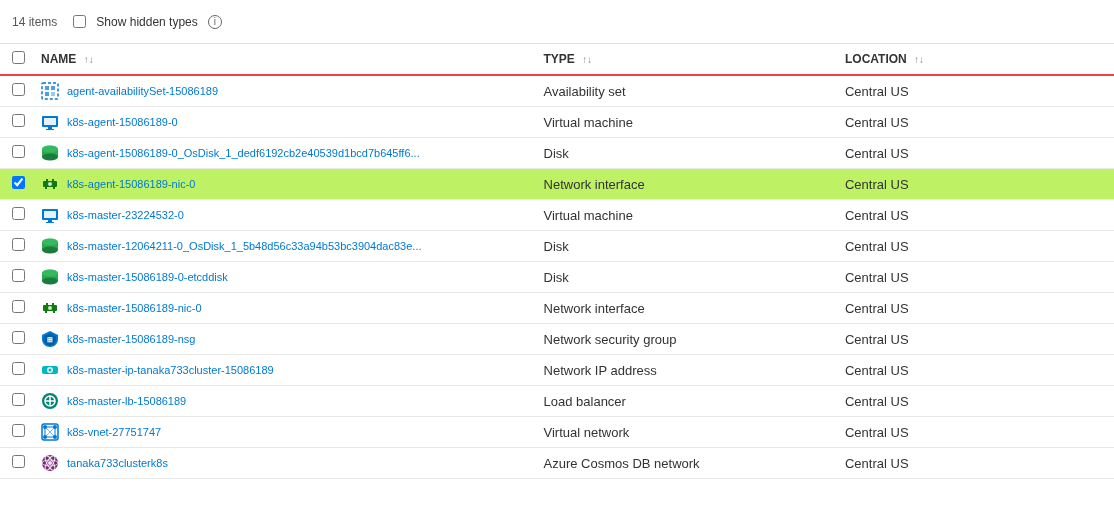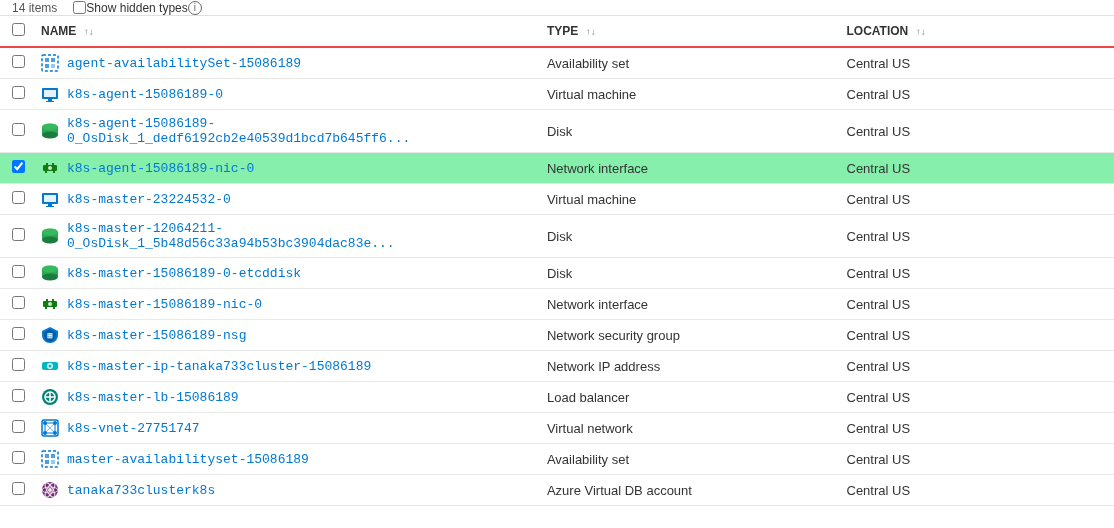--- a/index.html
+++ b/index.html
@@ -7,31 +7,31 @@
       font-family: 'Segoe UI', Arial, sans-serif;
       font-size: 13px;
       color: #333;
       background: #fff;
     }
     .top-bar {
       display: flex;
       align-items: center;
       padding: 4px 12px;
       border-bottom: 1px solid #e0e0e0;
-      height: 16px;
+      height: 44px;
     }
     .item-count {
       font-size: 12px;
       color: #555;
       margin-right: 16px;
     }
     .checkbox-label {
       display: flex;
       align-items: center;
-      gap: 0;
+      gap: 10px;
       font-size: 12px;
       color: #333;
     }
     .checkbox-label input[type=checkbox] {
       width: 13px;
       height: 13px;
     }
     .info-icon {
       display: inline-flex;
       align-items: center;
@@ -66,21 +66,21 @@
     thead th .sort-icon {
       display: inline-block;
       margin-left: 4px;
       color: #888;
       font-size: 10px;
     }
     tbody tr {
       border-bottom: 1px solid #e8e8e8;
     }
     tbody tr.selected {
-      background: #86efac;
+      background: #bef264;
     }
     tbody td {
       padding: 6px 12px;
       font-size: 13px;
       vertical-align: middle;
     }
     .name-col {
       width: 46%;
     }
     .type-col {
@@ -95,22 +95,21 @@
       padding-right: 4px;
     }
     .name-cell {
       display: flex;
       align-items: center;
       gap: 8px;
     }
     .resource-link {
       color: #0078d4;
       text-decoration: none;
-      font-size: 13px;
-      font-family: Liberation Mono, monospace;
+      font-size: 11px;
     }
     .resource-icon {
       width: 18px;
       height: 18px;
       flex-shrink: 0;
       display: flex;
       align-items: center;
       justify-content: center;
     }
     
@@ -374,47 +373,28 @@
           </td>
           <td class="type-col">Virtual network</td>
           <td class="location-col">Central US</td>
         </tr>
         <tr>
           <td class="row-checkbox"><input type="checkbox" style=""></td>
           <td class="name-col">
             <div class="name-cell">
               <span class="resource-icon">
                 <svg width="18" height="18" viewBox="0 0 18 18">
-                  <rect x="1" y="1" width="16" height="16" rx="1" fill="none" stroke="#0078d4" stroke-width="1.5" stroke-dasharray="3,2"></rect>
-                  <rect x="4" y="4" width="4" height="4" fill="#0078d4" opacity="0.7"></rect>
-                  <rect x="10" y="4" width="4" height="4" fill="#0078d4" opacity="0.7"></rect>
-                  <rect x="4" y="10" width="4" height="4" fill="#0078d4" opacity="0.7"></rect>
-                  <rect x="10" y="10" width="4" height="4" fill="#0078d4" opacity="0.4"></rect>
-                </svg>
-              </span>
-              <a href="#" class="resource-link">master-availabilityset-15086189</a>
-            </div>
-          </td>
-          <td class="type-col">Availability set</td>
-          <td class="location-col">Central US</td>
-        </tr>
-        <tr>
-          <td class="row-checkbox"><input type="checkbox" style=""></td>
-          <td class="name-col">
-            <div class="name-cell">
-              <span class="resource-icon">
-                <svg width="18" height="18" viewBox="0 0 18 18">
                   <circle cx="9" cy="9" r="8" fill="#742774"></circle>
                   <ellipse cx="9" cy="9" rx="8" ry="3" fill="none" stroke="#fff" stroke-width="1" opacity="0.8"></ellipse>
                   <ellipse cx="9" cy="9" rx="8" ry="3" fill="none" stroke="#fff" stroke-width="1" opacity="0.8" transform="rotate(60 9 9)"></ellipse>
                   <ellipse cx="9" cy="9" rx="8" ry="3" fill="none" stroke="#fff" stroke-width="1" opacity="0.8" transform="rotate(120 9 9)"></ellipse>
                   <circle cx="9" cy="9" r="2" fill="#fff" opacity="0.9"></circle>
                 </svg>
               </span>
               <a href="#" class="resource-link">tanaka733clusterk8s</a>
             </div>
           </td>
-          <td class="type-col">Azure Virtual DB account</td>
+          <td class="type-col">Azure Cosmos DB network</td>
           <td class="location-col">Central US</td>
         </tr>
       </tbody>
   </table>
 </div>
 
 </body></html>

